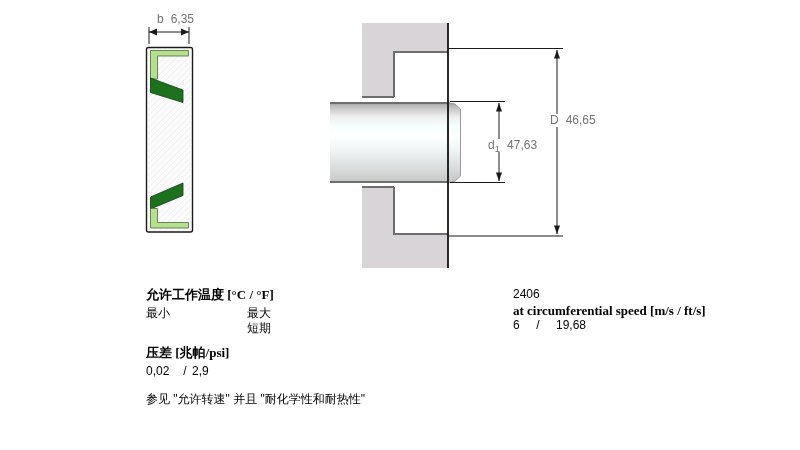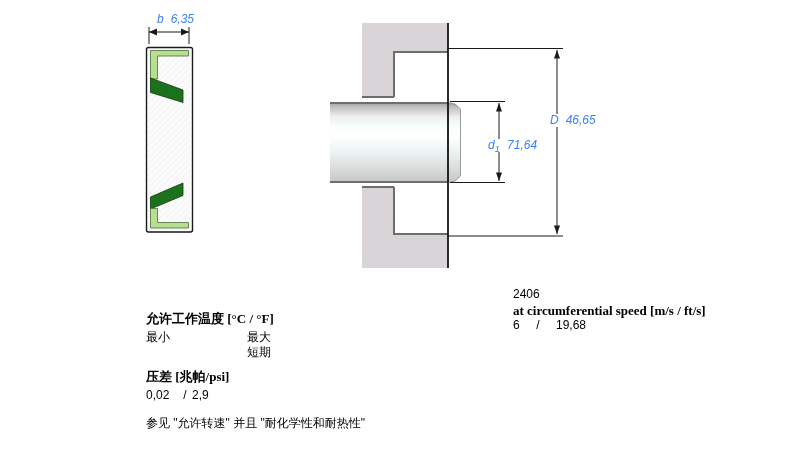--- a/index.html
+++ b/index.html
@@ -2,27 +2,27 @@
 <html><head>
 <meta charset="utf-8">
 <style>
   html,body{margin:0;padding:0;background:#fff;}
   .canvas{
     position:relative;width:800px;height:450px;background:#ffffff;overflow:hidden;
     font-family:"Liberation Sans",sans-serif;color:#000;
   }
   svg{position:absolute;display:block;}
   .dim-label{
-    position:absolute;font-size:12px;color:#3b82f6;white-space:nowrap;
-    background:#fff;line-height:13px;font-style:italic;
+    position:absolute;font-size:12px;color:#737373;white-space:nowrap;
+    background:#fff;line-height:13px;
   }
   .dim-letter{margin-right:7px;}
   .dim-label sub{font-size:9px;line-height:0;}
   
-  .specs-left{position:absolute;left:146px;top:287px;width:330px;margin-top:24px;}
+  .specs-left{position:absolute;left:146px;top:287px;width:330px;}
   .specs-right{position:absolute;left:513px;top:287px;width:260px;}
   .spec-title{
     font-family:"Liberation Serif",serif;font-weight:bold;font-size:13px;
     line-height:15px;margin-bottom:4px;white-space:nowrap;
   }
   .t-row{display:flex;font-size:12px;line-height:15px;white-space:nowrap;}
   .col1{width:101px;flex:0 0 101px;}
   .col2{flex:1;}
   .va{display:inline-block;min-width:26px;}
   .va-n{display:inline-block;min-width:18px;}
@@ -111,21 +111,21 @@
       <line x1="135" y1="81.5" x2="190" y2="81.5" stroke="#1a1a1a" stroke-width="1"></line>
       <line x1="135" y1="162.5" x2="190" y2="162.5" stroke="#1a1a1a" stroke-width="1"></line>
       <line x1="184" y1="83" x2="184" y2="161" stroke="#1a1a1a" stroke-width="1"></line>
       <polygon points="184,83 181,91.5 187,91.5" fill="#1a1a1a"></polygon>
       <polygon points="184,161 181,152.5 187,152.5" fill="#1a1a1a"></polygon>
     </g>
   </svg>
 
   <div class="dim-label" style="left:486px;top:139px;padding:0 2px;">
     <span>d</span><sub>1</sub>
-    <span style="margin-left:4px;">71,64</span>
+    <span style="margin-left:4px;">47,63</span>
   </div>
 
   <div class="dim-label" style="left:547px;top:114px;padding:0 3px;">
     <span class="dim-letter">D</span><span>46,65</span>
   </div>
 
   <div class="specs-left">
     <div class="spec-title">允许工作温度 [°C / °F]</div>
 
     <div class="t-row">

